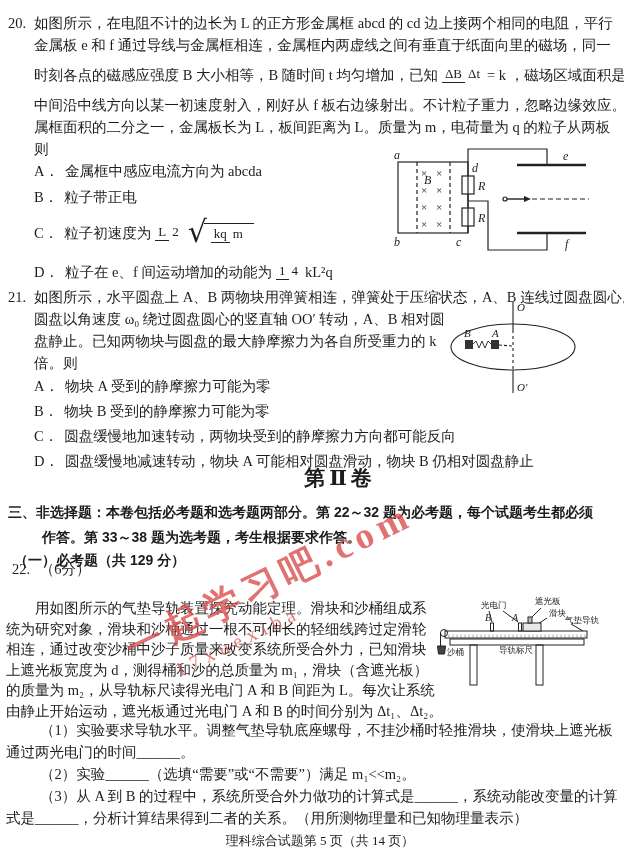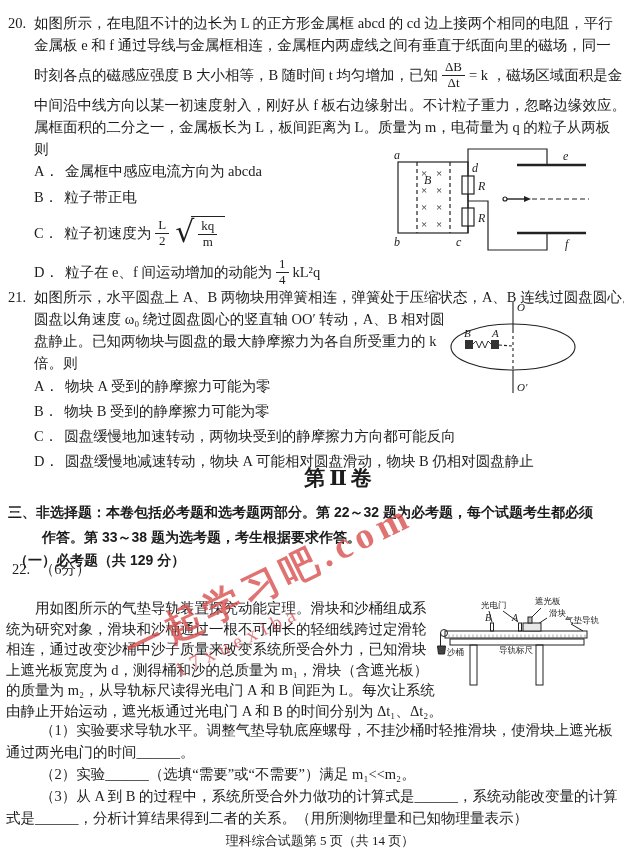--- a/index.html
+++ b/index.html
@@ -8,21 +8,21 @@
     background:#ffffff;overflow:hidden;
     font-family:"Liberation Serif","DejaVu Serif",serif;
     color:#1c1c1c;font-size:14.5px;
   }
   .abs{position:absolute;}
   .line{white-space:nowrap;line-height:22px;height:22px;}
   .qnum{display:inline-block;width:26px;margin-left:-26px;}
   
   #q20{left:34px;top:12px;width:582px;}
   .fracline{display:flex;align-items:center;height:38px;white-space:nowrap;}
-  .frac{display:inline-flex;flex-direction:column;text-align:center;
+  .frac{display:inline-flex;flex-direction:row;text-align:center;
         font-size:13px;line-height:1.15;margin:0 4px;vertical-align:middle;}
   .frac .num{border-bottom:1px solid #222;padding:0 3px;}
   .frac .den{padding:0 3px;}
   .sqrt{display:inline-flex;align-items:center;margin-left:2px;}
   .radical{font-size:30px;line-height:0.8;font-family:"DejaVu Sans",sans-serif;
            margin-right:-3px;transform:translateY(-1px);}
   .sqrt-body{border-top:1.3px solid #222;padding:2px 4px 0 3px;}
   .opts{margin-top:0;}
   .opt{white-space:nowrap;line-height:26px;height:26px;}
   .opt-tall{display:flex;align-items:center;height:46px;line-height:normal;}

